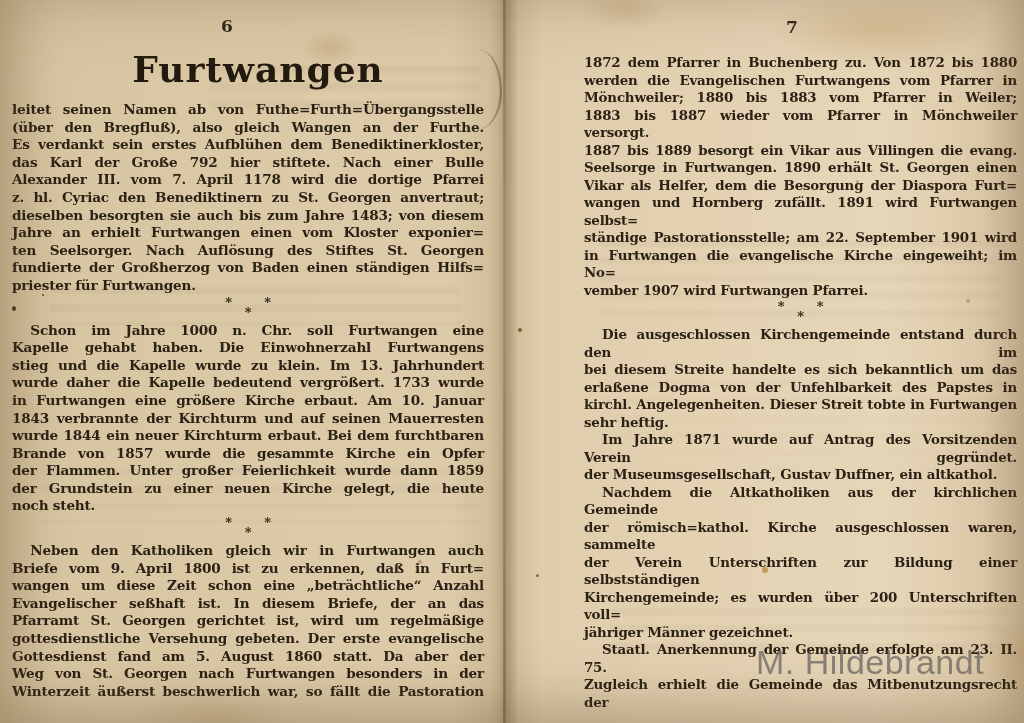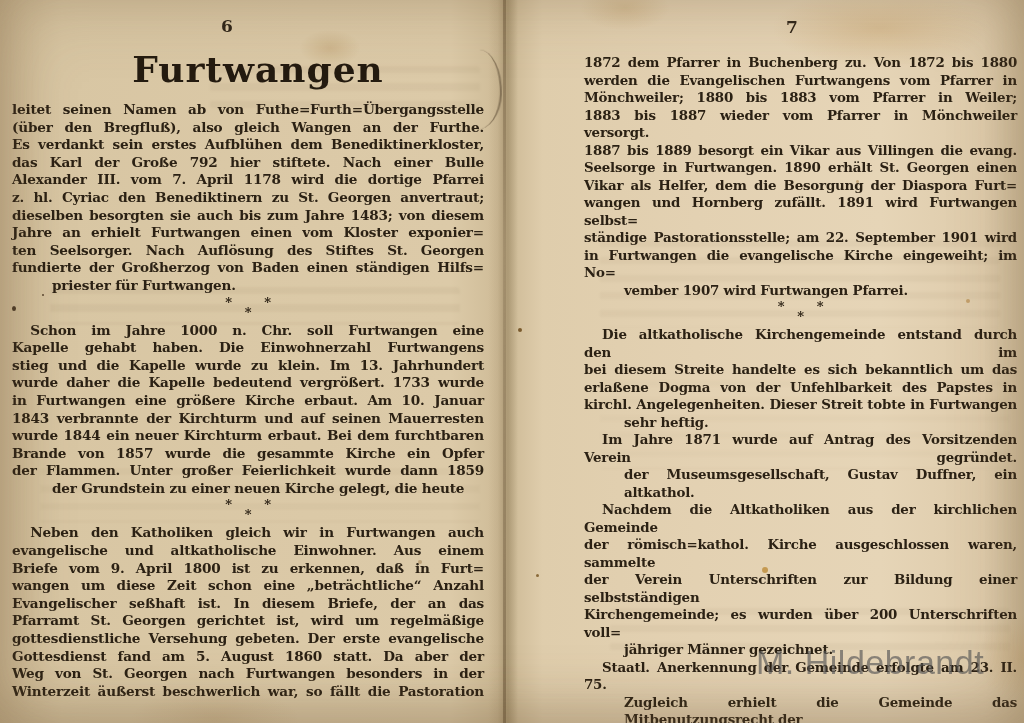--- a/index.html
+++ b/index.html
@@ -22,21 +22,21 @@
   .page-num{position:absolute;font-weight:700;font-size:17px;color:#2e2418;}
   #pn-left{left:221px;top:16px;}
   #pn-right{left:786px;top:17px;}
   .title{position:absolute;left:22px;top:48px;width:472px;margin:0;text-align:center;
     font-size:36px;font-weight:700;color:#241b10;letter-spacing:1px;}
   .col{position:absolute;color:#2b2114;font-weight:700;}
   .col-left{left:12px;top:101px;width:472px;font-size:13.6px;line-height:17.6px;letter-spacing:-.2px;}
   .col-right{left:584px;top:54px;width:433px;font-size:13.4px;line-height:17.5px;letter-spacing:-.2px;}
   .para{margin:0;}
   .tline{text-align:justify;text-align-last:justify;}
-  .para.end .tline:last-child{text-align-last:left;margin-left:40px;}
+  .para.end .tline:last-child{text-align-last:left;}
   .para.ind .tline:first-child{text-indent:1.35em;}
   .sep{text-align:center;color:#2b2114;font-size:13px;font-weight:700;line-height:10px;margin:3px 0 4px;}
   .sep .r1{word-spacing:28px;}
   .watermark{position:absolute;left:756px;top:643px;font-family:"Liberation Sans",sans-serif;
     font-weight:400;font-size:34px;color:rgba(88,88,88,.66);letter-spacing:.5px;white-space:nowrap;}
   .ghost{position:absolute;background:repeating-linear-gradient(180deg,rgba(134,116,84,.20) 0 7px,rgba(134,116,84,0) 7px 17.5px);
     filter:blur(1.3px);border-radius:4px;pointer-events:none;}
   .g1{left:210px;top:66px;width:270px;height:52px;opacity:.35;}
   .g2{left:50px;top:287px;width:410px;height:38px;opacity:.4;}
   .g3{left:40px;top:468px;width:440px;height:55px;opacity:.22;}
@@ -111,28 +111,28 @@
         <div class="tline">Schon im Jahre 1000 n. Chr. soll Furtwangen eine</div>
         <div class="tline">Kapelle gehabt haben. Die Einwohnerzahl Furtwangens</div>
         <div class="tline">stieg und die Kapelle wurde zu klein. Im 13. Jahrhundert</div>
         <div class="tline">wurde daher die Kapelle bedeutend vergrößert. 1733 wurde</div>
         <div class="tline">in Furtwangen eine größere Kirche erbaut. Am 10. Januar</div>
         <div class="tline">1843 verbrannte der Kirchturm und auf seinen Mauerresten</div>
         <div class="tline">wurde 1844 ein neuer Kirchturm erbaut. Bei dem furchtbaren</div>
         <div class="tline">Brande von 1857 wurde die gesammte Kirche ein Opfer</div>
         <div class="tline">der Flammen. Unter großer Feierlichkeit wurde dann 1859</div>
         <div class="tline">der Grundstein zu einer neuen Kirche gelegt, die heute</div>
+        <div class="tline">noch steht.</div>
       </div>
     <div class="sep">
       <div class="r1">* *</div>
       <div class="r2">*</div>
     </div>
     <div class="para ind">
         <div class="tline">Neben den Katholiken gleich wir in Furtwangen auch</div>
-        <div class="tline">evangelische und altkatholische Einwohner. Aus einem</div>
         <div class="tline">Briefe vom 9. April 1800 ist zu erkennen, daß in Furt=</div>
         <div class="tline">wangen um diese Zeit schon eine „beträchtliche“ Anzahl</div>
         <div class="tline">Evangelischer seßhaft ist. In diesem Briefe, der an das</div>
         <div class="tline">Pfarramt St. Georgen gerichtet ist, wird um regelmäßige</div>
         <div class="tline">gottesdienstliche Versehung gebeten. Der erste evangelische</div>
         <div class="tline">Gottesdienst fand am 5. August 1860 statt. Da aber der</div>
         <div class="tline">Weg von St. Georgen nach Furtwangen besonders in der</div>
         <div class="tline">Winterzeit äußerst beschwerlich war, so fällt die Pastoration</div>
       </div>
   </div>
@@ -149,21 +149,21 @@
         <div class="tline">wangen und Hornberg zufällt. 1891 wird Furtwangen selbst=</div>
         <div class="tline">ständige Pastorationsstelle; am 22. September 1901 wird</div>
         <div class="tline">in Furtwangen die evangelische Kirche eingeweiht; im No=</div>
         <div class="tline">vember 1907 wird Furtwangen Pfarrei.</div>
       </div>
     <div class="sep">
       <div class="r1">* *</div>
       <div class="r2">*</div>
     </div>
     <div class="para ind end">
-        <div class="tline">Die altkatholische Kirchengemeinde entstand durch den im</div>
+        <div class="tline">Die ausgeschlossen Kirchengemeinde entstand durch den im</div>
         <div class="tline">bei diesem Streite handelte es sich bekanntlich um das</div>
         <div class="tline">erlaßene Dogma von der Unfehlbarkeit des Papstes in</div>
         <div class="tline">kirchl. Angelegenheiten. Dieser Streit tobte in Furtwangen</div>
         <div class="tline">sehr heftig.</div>
       </div>
     <div class="para ind end">
         <div class="tline">Im Jahre 1871 wurde auf Antrag des Vorsitzenden</div>
         <div class="tline">Verein gegründet.</div>
         <div class="tline">der Museumsgesellschaft, Gustav Duffner, ein altkathol.</div>
       </div>

